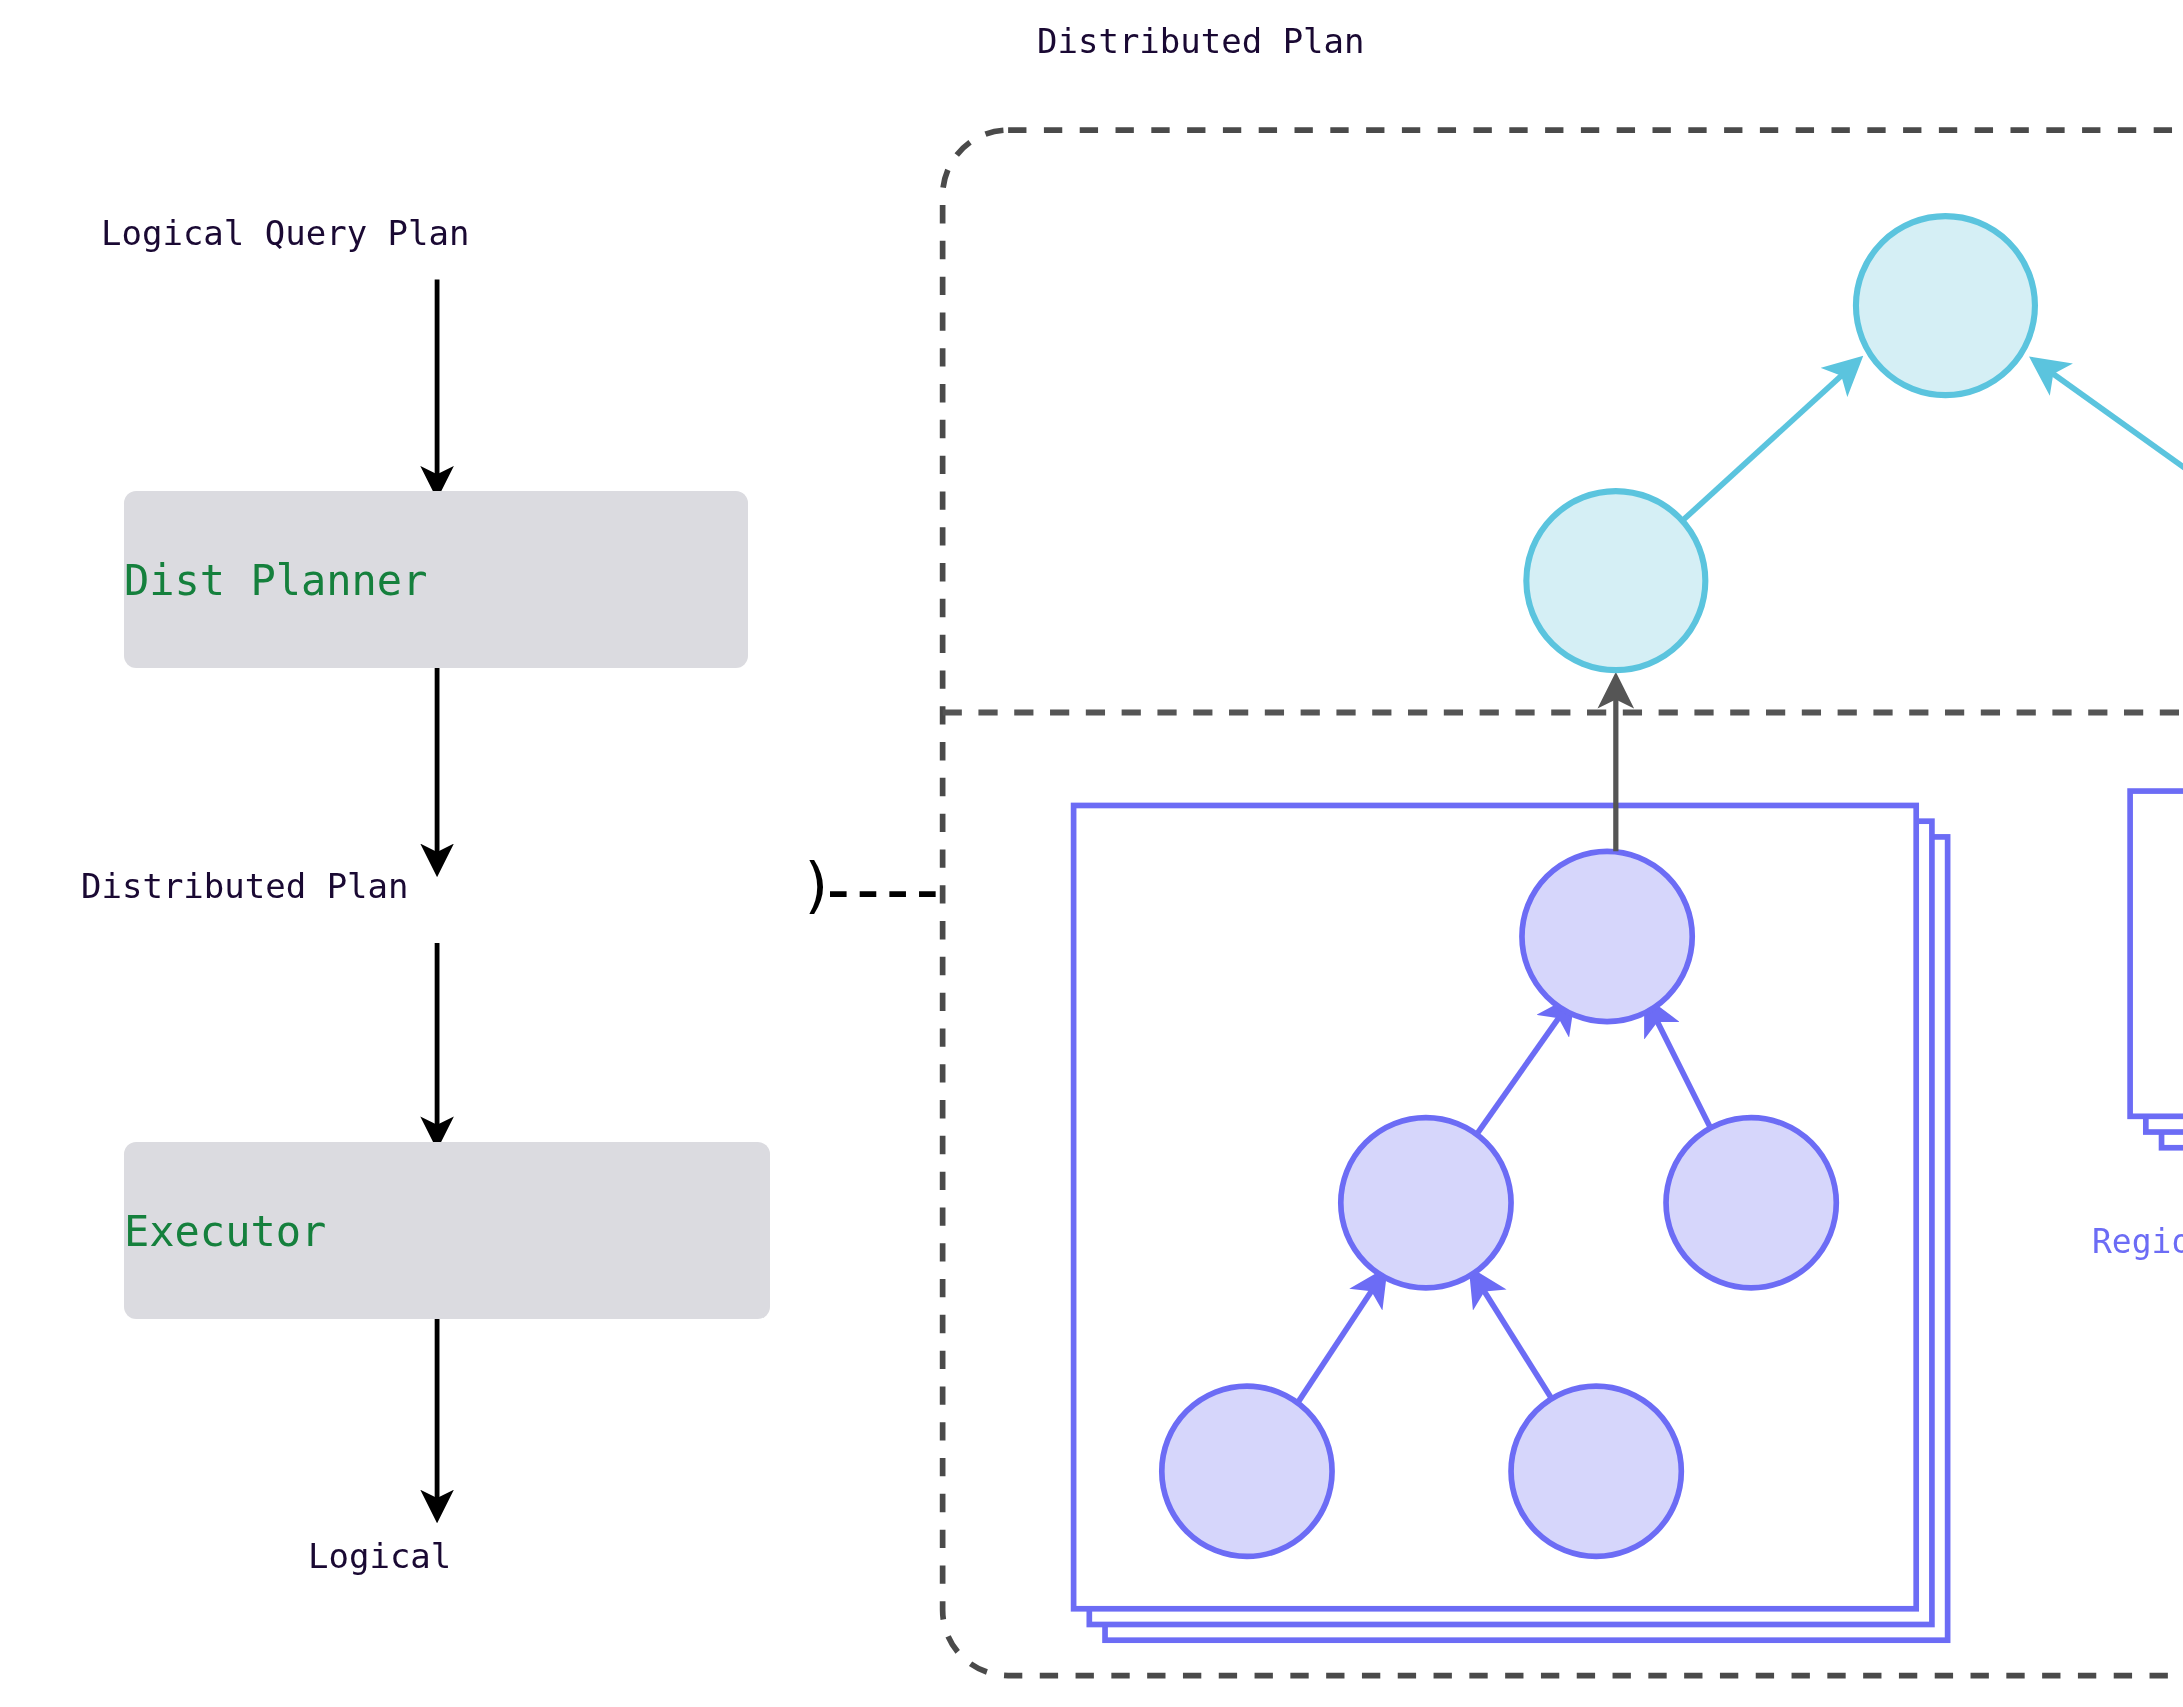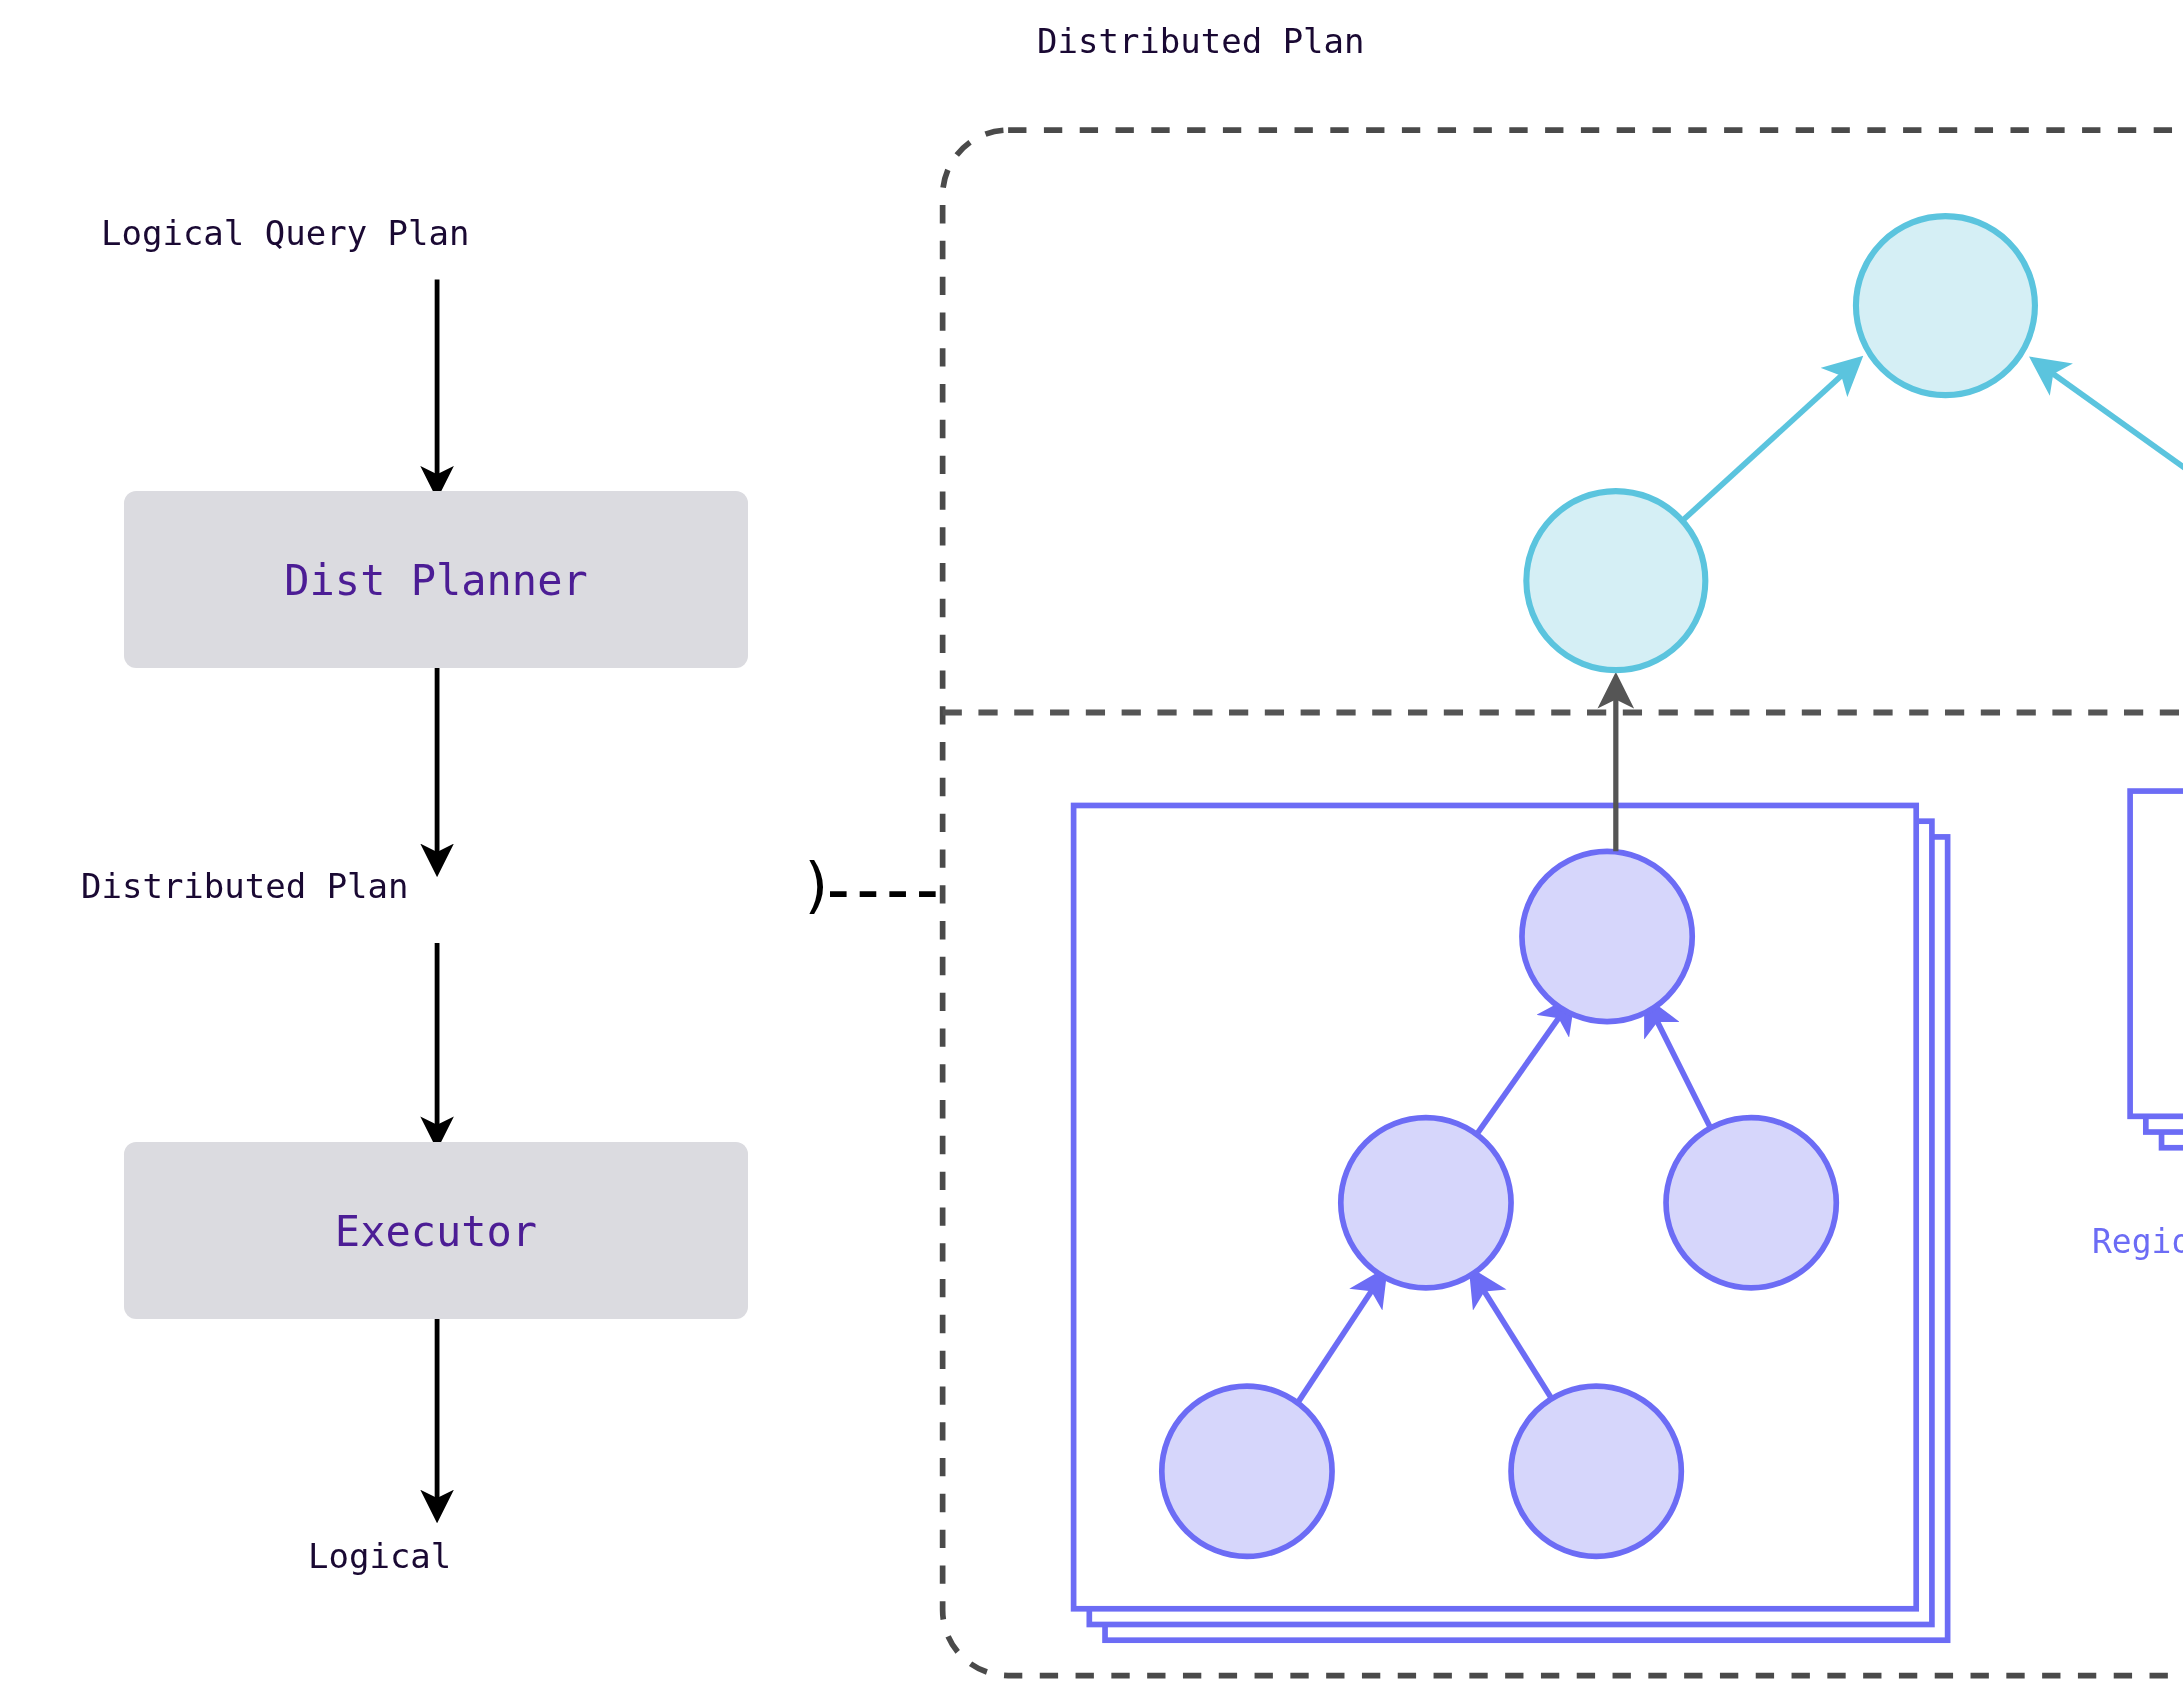--- a/index.html
+++ b/index.html
@@ -5,21 +5,21 @@
   html,body{margin:0;padding:0;background:#ffffff;}
   body{font-family:"DejaVu Sans Mono","Liberation Mono",monospace;}
   #stage{position:relative;width:3188px;height:1707px;background:#ffffff;overflow:hidden;}
   svg#canvas{position:absolute;left:0;top:0;width:3188px;height:1707px;}
   .lbl{position:absolute;white-space:pre;font-family:"DejaVu Sans Mono","Liberation Mono",monospace;
        color:#1a0933;letter-spacing:0px;line-height:1;}
   .lbl.big{font-size:34px;}
   .lbl.regions{font-size:33px;color:#6C6CF5;}
   .procbox{position:absolute;background:#DBDBE0;border-radius:12.2px;}
   .procbox .inner{position:absolute;left:0;right:0;top:50%;transform:translateY(-50%);
-        text-align:center;font-size:42px;color:#4c1d95;font-family:"DejaVu Sans Mono","Liberation Mono",monospace;white-space:pre;}
+        text-align:left;font-size:42px;color:#15803d;font-family:"DejaVu Sans Mono","Liberation Mono",monospace;white-space:pre;}
 </style>
 </head>
 <body>
 
 <div id="stage">
 
   <svg id="canvas" viewBox="0 0 7300 3910">
     <defs>
       <marker id="ah-black" viewBox="0 0 12 12" refX="9" refY="6" markerWidth="7" markerHeight="7" orient="auto-start-reverse">
         <path d="M 0 0 L 12 6 L 0 12 L 3 6 z" fill="#000000"></path>
@@ -87,21 +87,21 @@
 
   <div class="lbl big" style="left:64px;top:216px;margin-left:37px;">Logical Query Plan</div>
 
   <div class="procbox" style="left:124px;top:491px;width:624px;height:177px;">
     <div class="inner">Dist Planner</div>
   </div>
 
   <div class="lbl big" style="left:81px;top:869px;">Distributed Plan</div>
   <div class="lbl" style="left:799px;top:854px;font-size:61px;color:#000000;">)</div>
 
-  <div class="procbox" style="left:124px;top:1142px;width:624px;height:177px;">
+  <div class="procbox" style="left:124px;top:1142px;width:624px;height:177px;padding-left:22px;">
     <div class="inner">Executor</div>
   </div>
 
   <div class="lbl big" style="left:308px;top:1539px;">Logical</div>
 
   <div class="lbl big" style="left:1037px;top:24px;">Distributed Plan</div>
 
   <div class="lbl regions" style="left:2092px;top:1225px;">Regions</div>
 
 </div>

